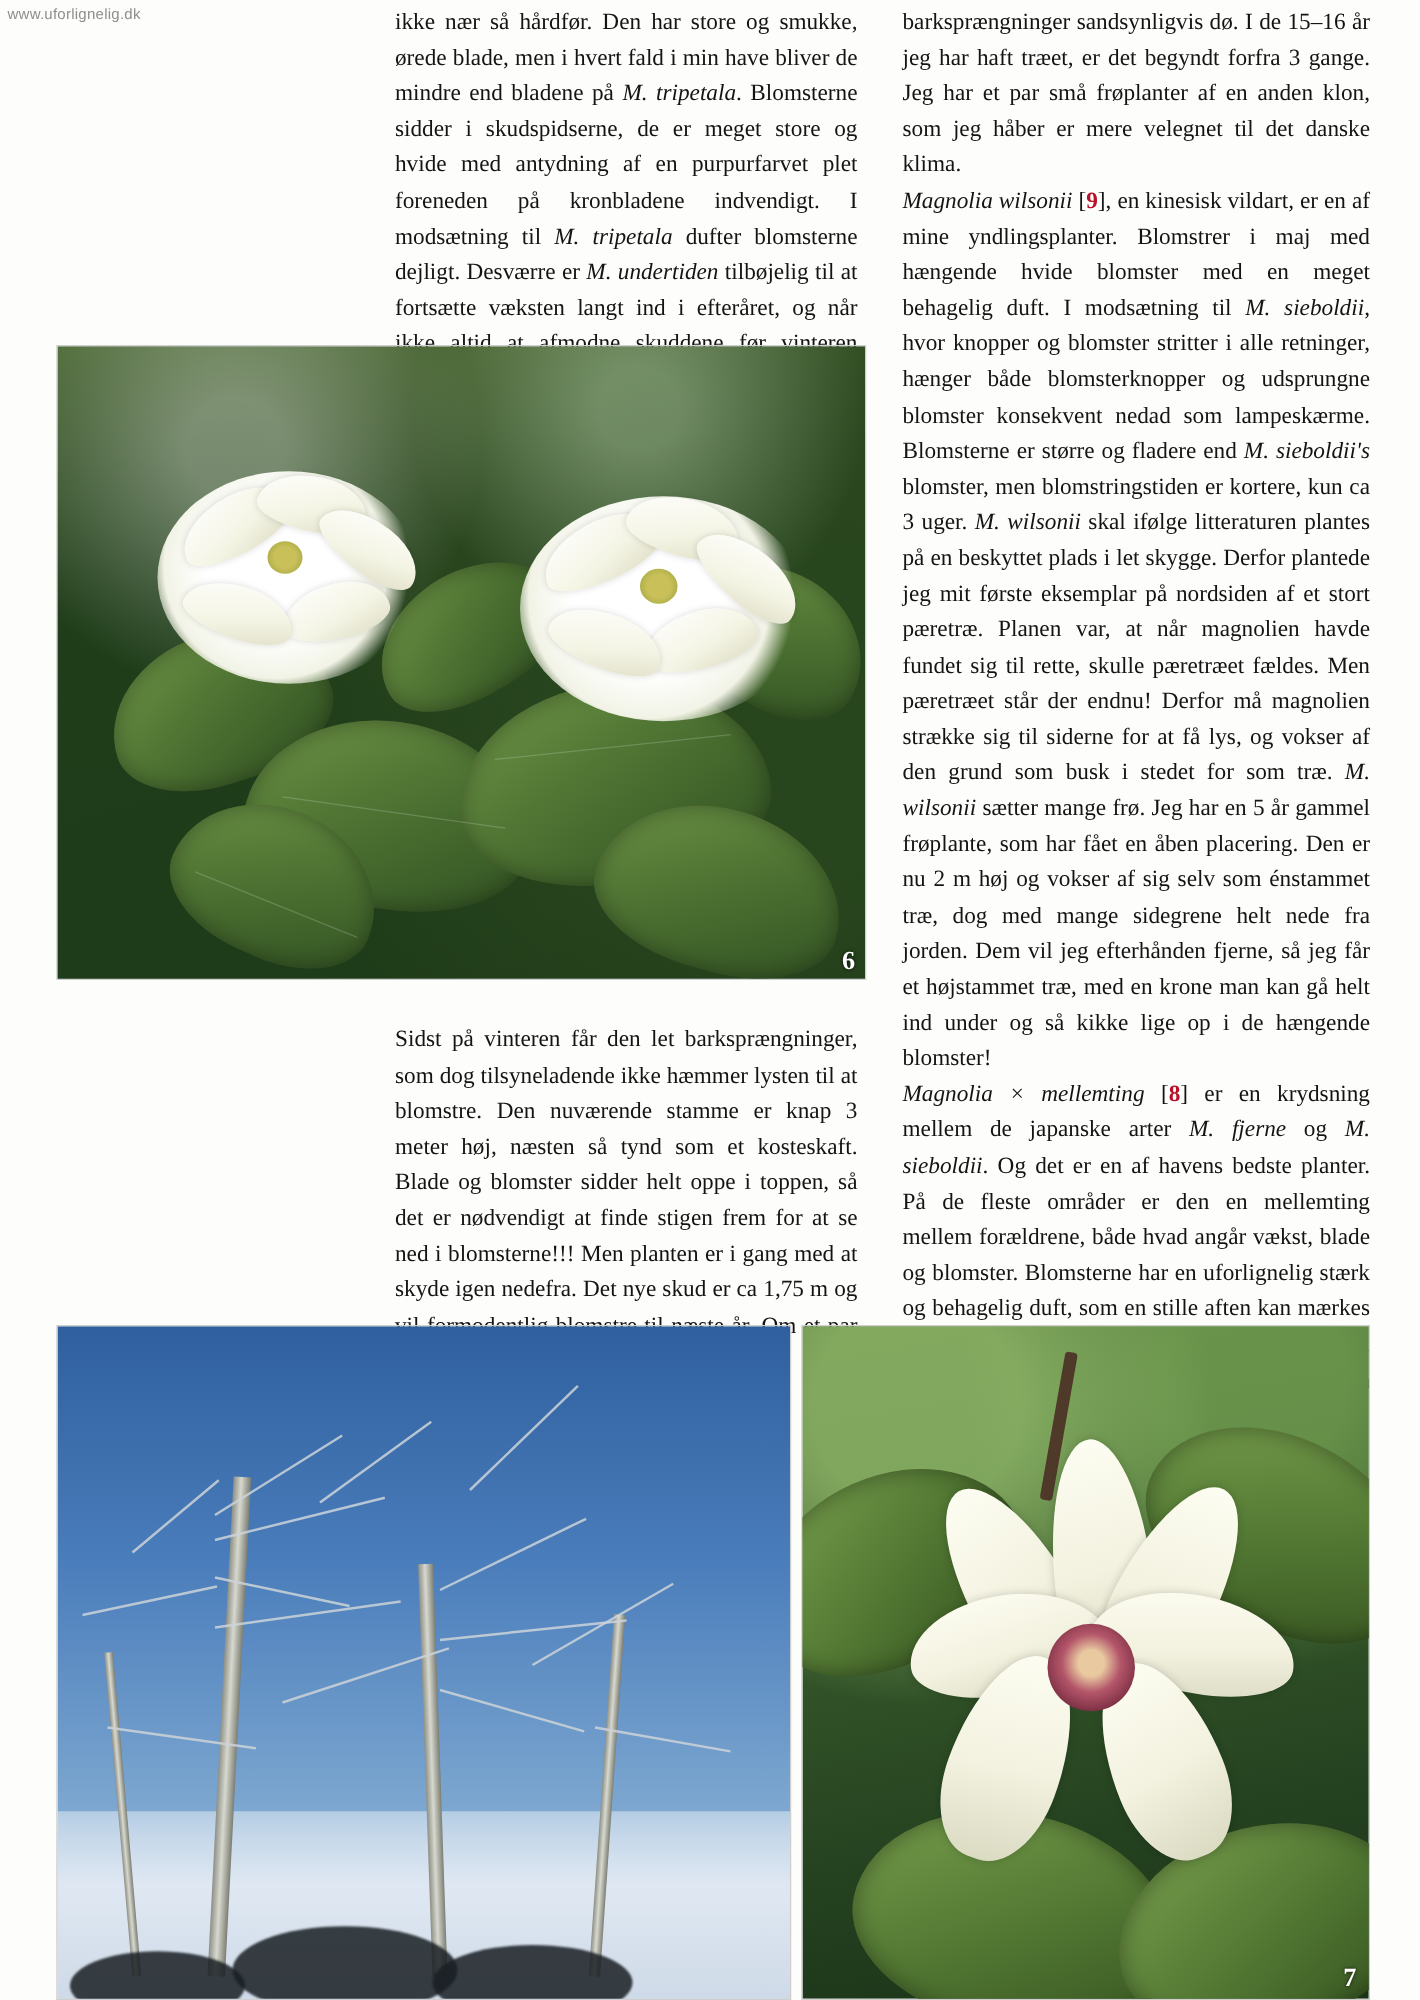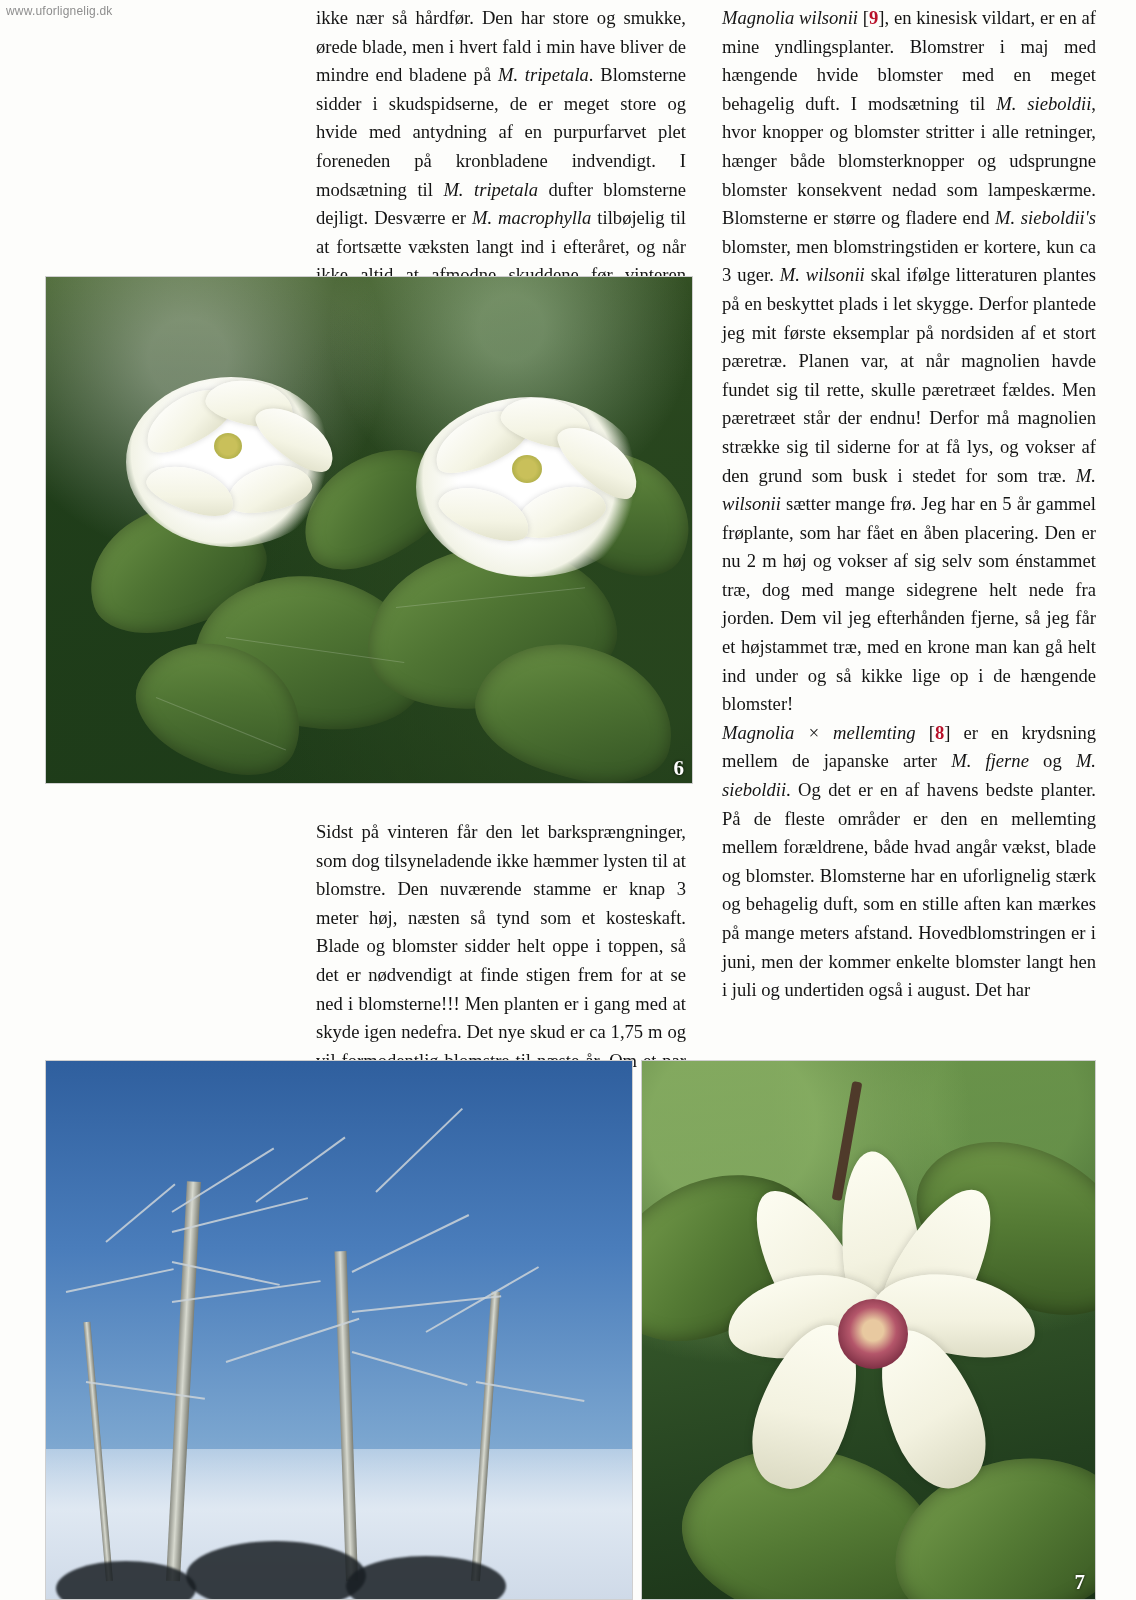--- a/index.html
+++ b/index.html
@@ -216,21 +216,21 @@
   <div class="ghost" style="left:800px; top:786px;">&nbsp;</div>
 
   <div class="watermark">www.uforlignelig.dk</div>
 
   <div class="col col-left">
     <p>ikke nær så hårdfør. Den har store og smukke,
       ørede blade, men i hvert fald i min have bliver
       de mindre end bladene på <i>M. tripetala</i>. Blomsterne sidder i skudspidserne, de er meget store
       og hvide med antydning af en purpurfarvet plet
       foreneden på kronbladene indvendigt. I modsætning til <i>M. tripetala</i> dufter blomsterne dejligt.
-      Desværre er <i>M. macrophylla</i> tilbøjelig til at fortsætte væksten langt ind i efteråret, og når ikke altid at afmodne skuddene før vinteren sætter ind.</p>
+      Desværre er <i>M. undertiden</i> tilbøjelig til at fortsætte væksten langt ind i efteråret, og når ikke altid at afmodne skuddene før vinteren sætter ind.</p>
   </div>
 
   <div class="photo" id="photo6">
     <div class="bg"></div>
 
     <div class="leaf" style="left:40px;  top:230px; width:180px; height:120px; transform:rotate(-18deg);"></div>
     <div class="leaf" style="left:150px; top:300px; width:230px; height:150px; transform:rotate(8deg);"></div>
     <div class="leaf" style="left:320px; top:270px; width:250px; height:160px; transform:rotate(-6deg);"></div>
     <div class="leaf" style="left:430px; top:370px; width:200px; height:130px; transform:rotate(16deg);"></div>
     <div class="leaf" style="left:90px;  top:370px; width:170px; height:120px; transform:rotate(24deg);"></div>
@@ -268,20 +268,21 @@
       Blade og blomster sidder helt oppe i toppen, så
       det er nødvendigt at finde stigen frem for at se
       ned i blomsterne!!! Men planten er i gang med
       at skyde igen nedefra. Det nye skud er ca 1,75 m
       og vil formodentlig blomstre til næste år. Om
       et par år vil den nuværende hovedstamme med</p>
   </div>
 
 
   <div class="col col-right">
+    <p>barksprængninger sandsynligvis dø. I de 15–16 år jeg har haft træet, er det begyndt forfra 3 gange. Jeg har et par små frøplanter af en anden klon, som jeg håber er mere velegnet til det danske klima.</p>
     <p><i>Magnolia wilsonii</i> [<span class="refnum">9</span>], en kinesisk vildart, er en
       af mine yndlingsplanter. Blomstrer i maj med
       hængende hvide blomster med en meget behagelig duft. I modsætning til <i>M. sieboldii</i>, hvor
       knopper og blomster stritter i alle retninger,
       hænger både blomsterknopper og udsprungne
       blomster konsekvent nedad som lampeskærme.
       Blomsterne er større og fladere end <i>M. sieboldii's</i>
       blomster, men blomstringstiden er kortere, kun
       ca 3 uger. <i>M. wilsonii</i> skal ifølge litteraturen
       plantes på en beskyttet plads i let skygge. Derfor

